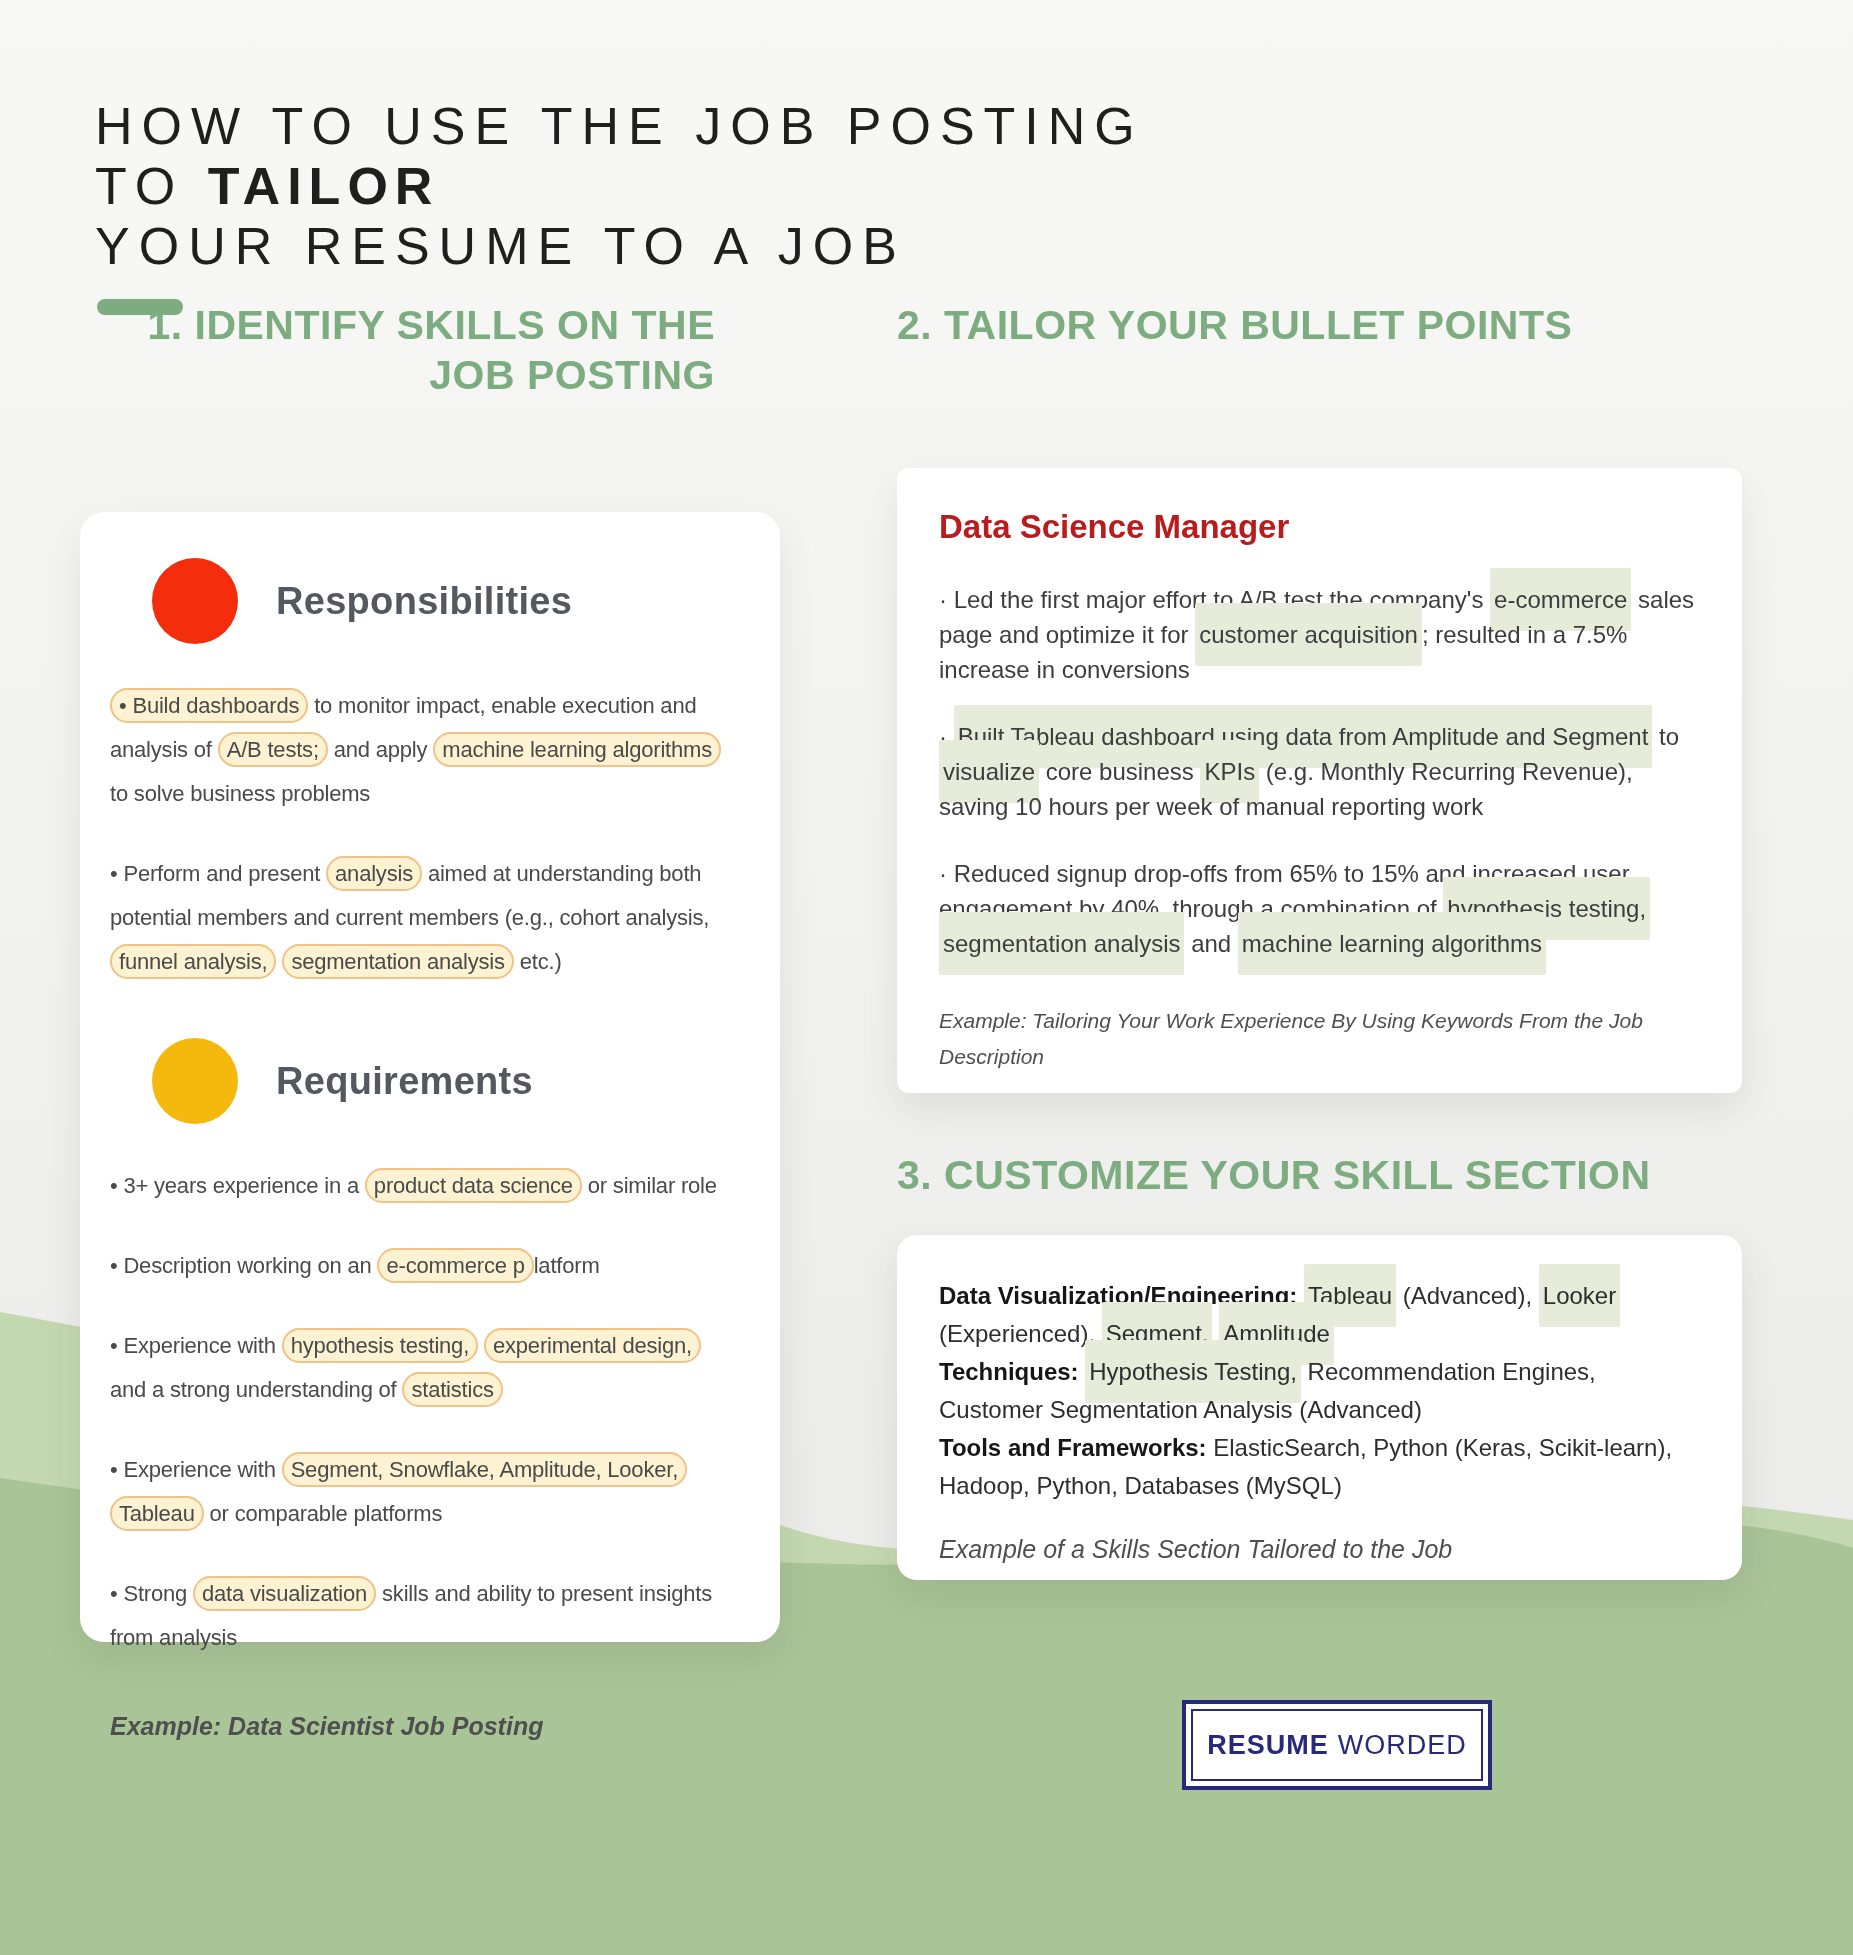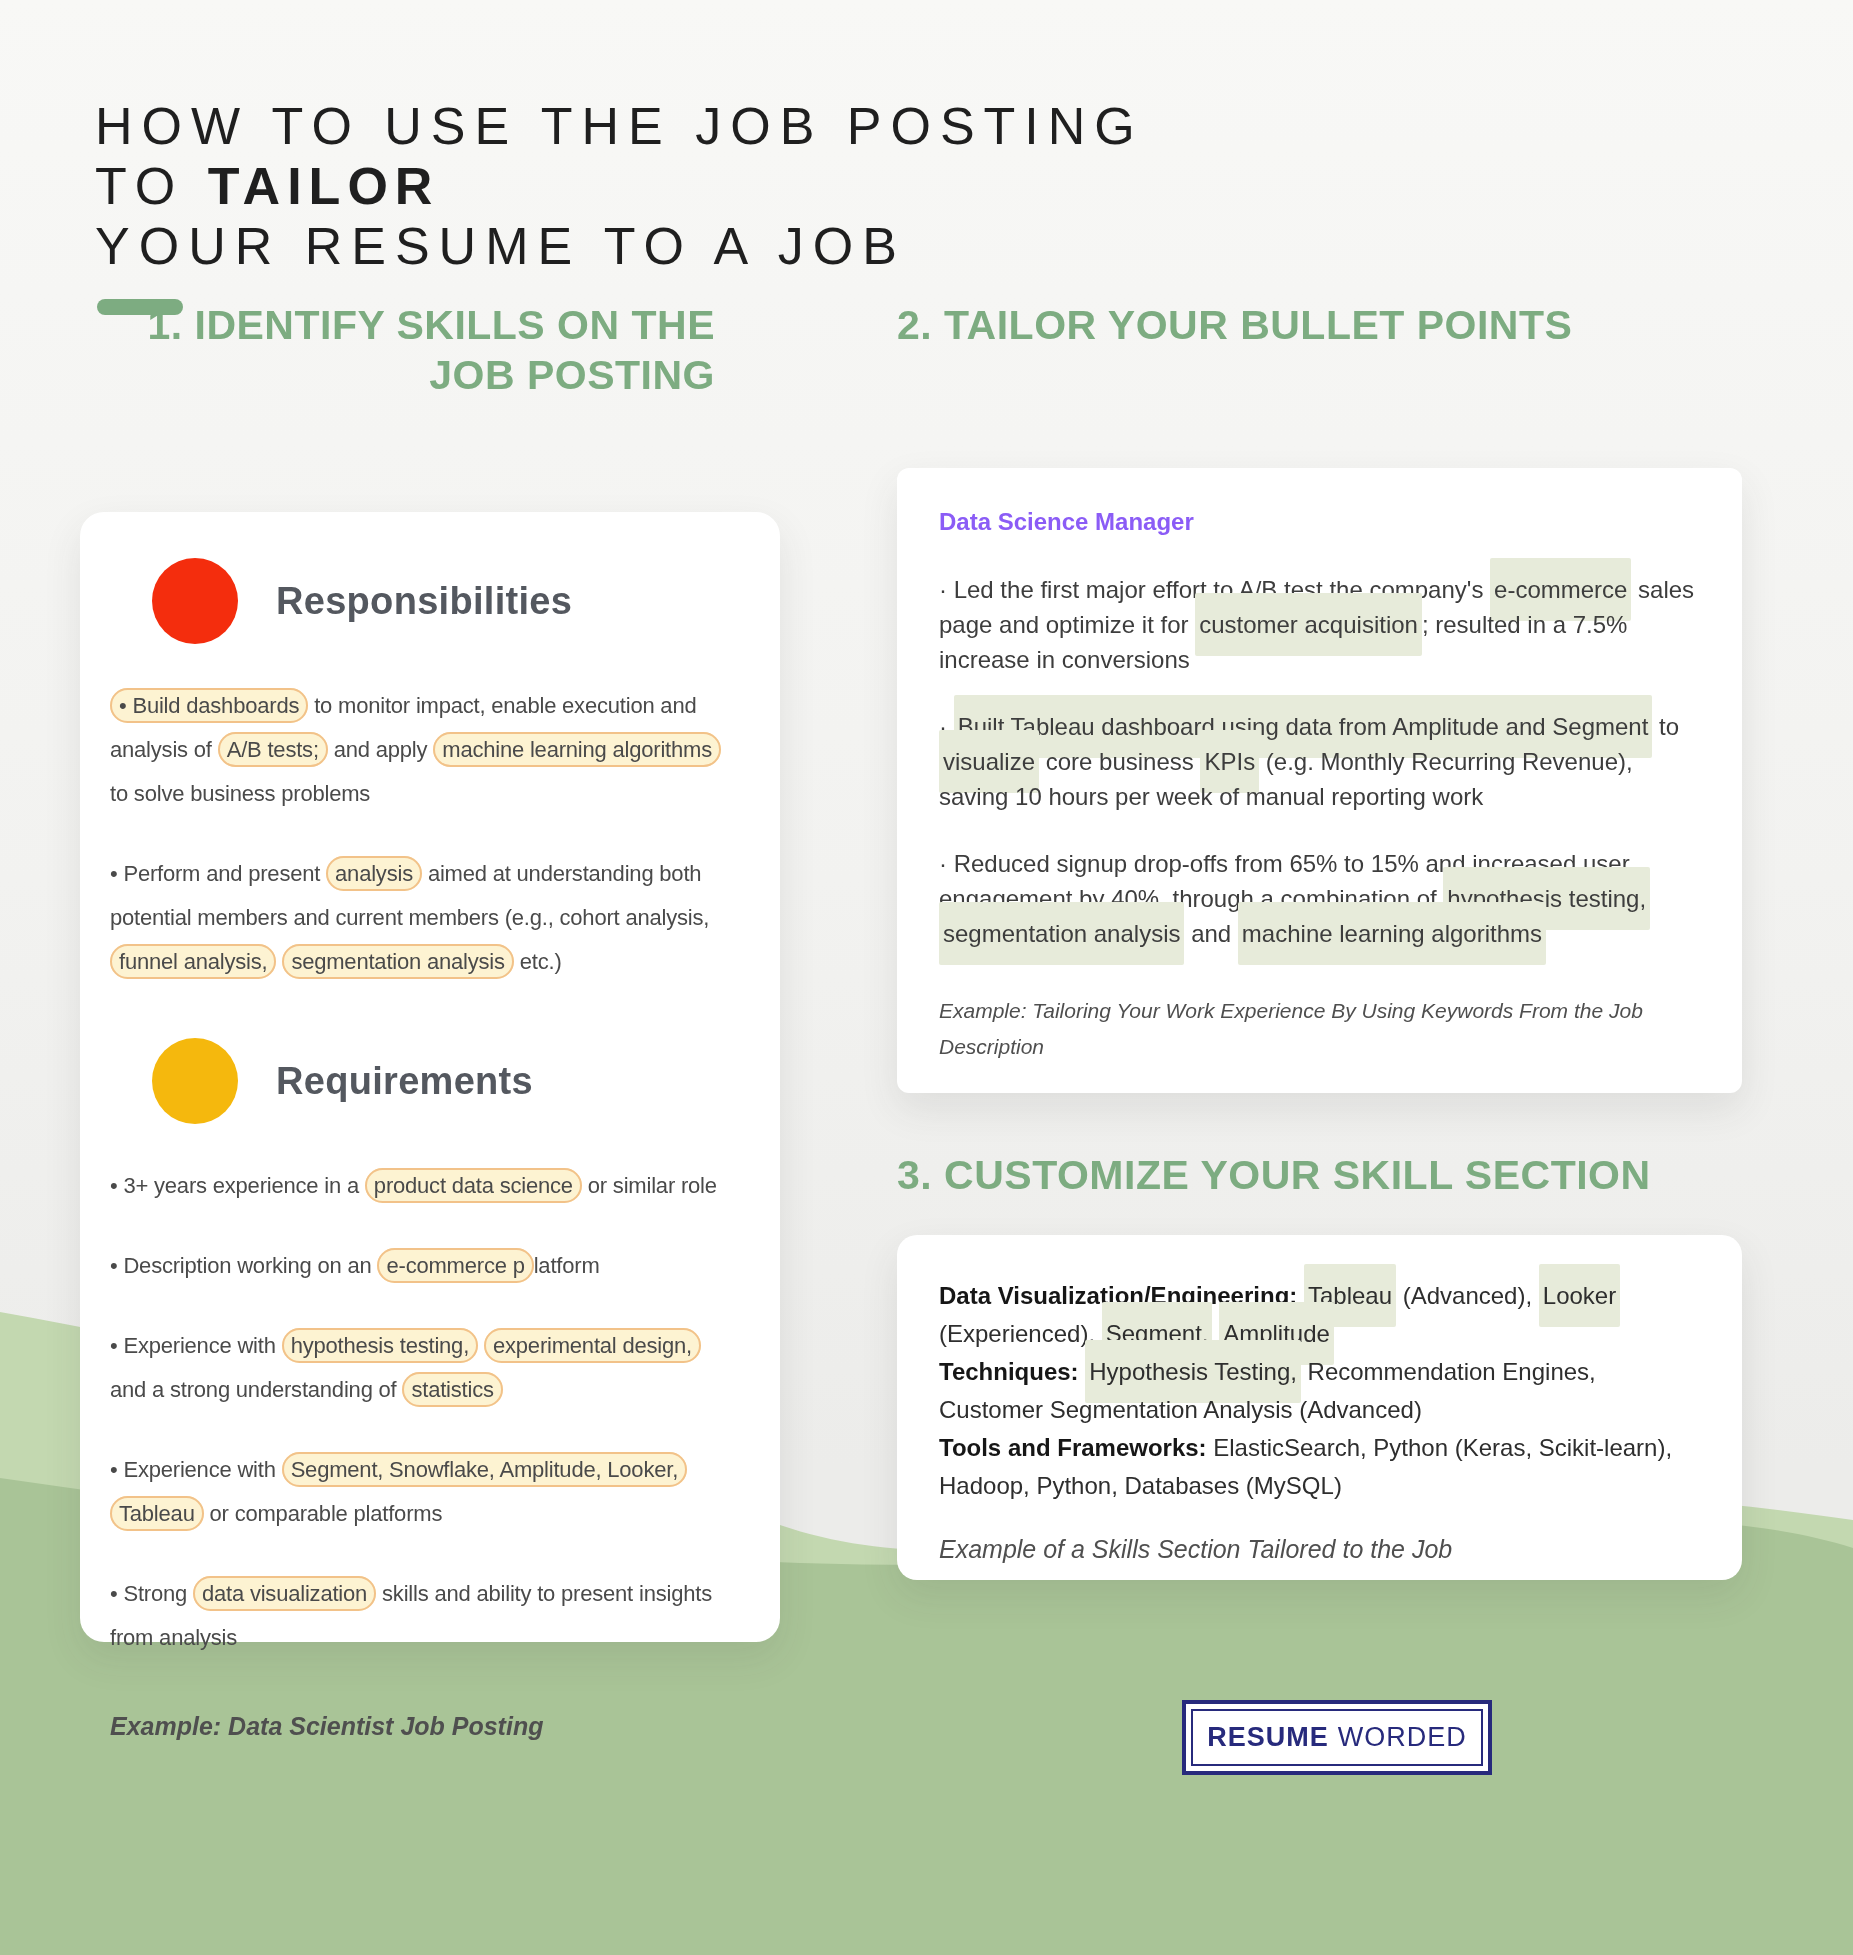--- a/index.html
+++ b/index.html
@@ -61,35 +61,35 @@
   .req-list{margin-top:40px;}
   .hl-yellow{
     background:var(--hl-yellow-bg);border:2px solid var(--hl-yellow-border);
     border-radius:20px;padding:3px 7px;white-space:nowrap;
     box-decoration-break:clone;-webkit-box-decoration-break:clone;
   }
   .example-note{font-style:italic;color:#4f4f4f;font-size:25px;}
   .card-1 .example-note{margin-top:52px;font-weight:bold;}
 
   
-  .resume-title{font-size:24px;font-weight:700;color:#8b5cf6;}
+  .resume-title{font-size:33px;font-weight:700;color:#b91c1c;}
   .rb{font-size:24px;line-height:35px;color:var(--text-dark2);margin-top:32px;}
   .rb-first{margin-top:36px;}
   .hl-sage{
     background:var(--hl-sage);padding:18px 4px;border-radius:2px;
     box-decoration-break:clone;-webkit-box-decoration-break:clone;
   }
   .card-2 .example-note{margin-top:42px;font-size:21px;line-height:36px;}
   .skills-line{font-size:24px;line-height:38px;color:#2e2e2e;}
   .seg-bold{font-weight:700;color:#161616;}
   .card-3 .example-note{margin-top:30px;}
 
   
   .brand-badge{
-    position:absolute;left:1182px;top:1700px;width:310px;height:75px;
+    position:absolute;left:1182px;top:1700px;width:310px;height:90px;
     background:#ffffff;border:4px solid var(--navy);padding:5px;
   }
   .brand-inner{
     width:100%;height:100%;border:2px solid var(--navy);
     display:flex;align-items:center;justify-content:center;gap:9px;
     background:#ffffff;
   }
   .brand-text{font-size:27px;color:var(--navy);letter-spacing:1px;}
   .brand-text.bold{font-weight:700;}
 </style>

